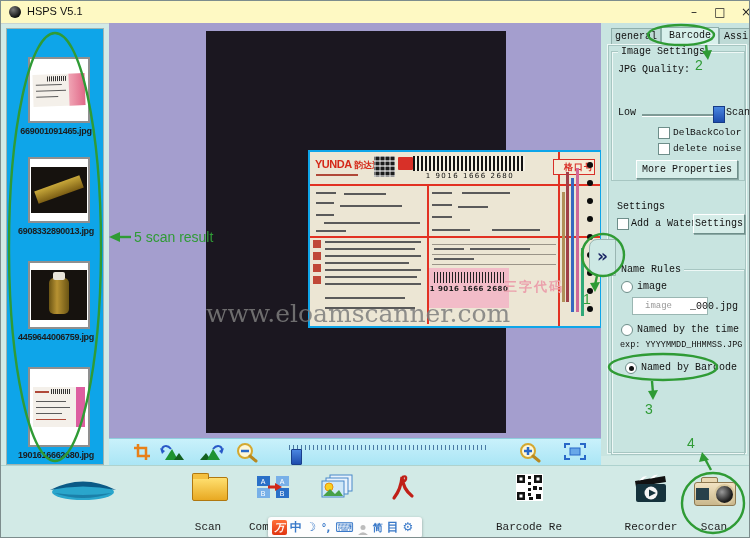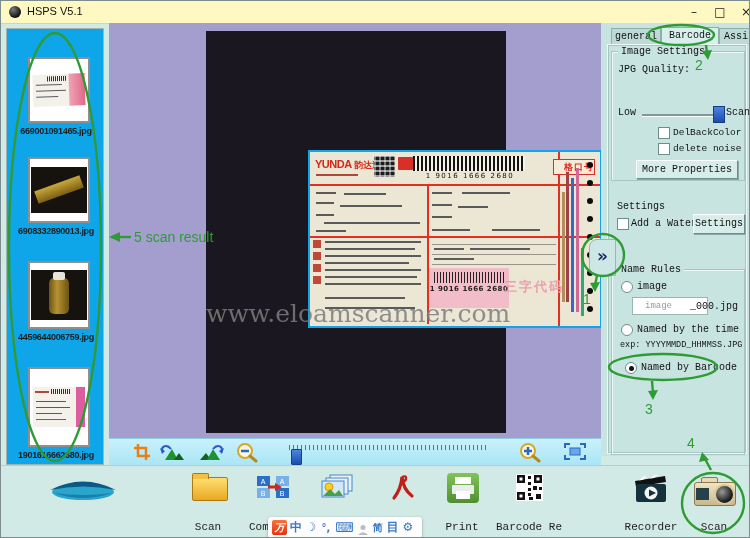--- a/index.html
+++ b/index.html
@@ -368,28 +368,20 @@
     </svg>
     <div class="biglabel"></div>
   </div>
   <div class="abs bigbtn" style="left:370px;width:60px">
     <svg style="position:absolute;left:17px;top:2px" width="28" height="28">
       <path d="M6,25 Q13,16 14,4 Q15,16 24,23" stroke="#c02018" stroke-width="3.2" fill="none" stroke-linecap="round"></path>
       <path d="M14,4 Q19,2 18,6 Q17,9 14,8" stroke="#c02018" stroke-width="2.4" fill="none"></path>
     </svg>
     <div class="biglabel"></div>
   </div>
-  <div class="abs bigbtn" style="left:431px;width:60px">
-    <div class="printico">
-      <div class="p1"></div>
-        <div class="p2"></div>
-        <div class="p3"></div>
-    </div>
-    <div class="biglabel">Print</div>
-  </div>
   <div class="abs bigbtn" style="left:493px;width:70px">
     <svg style="position:absolute;left:22px;top:3px" width="27" height="27">
       <rect x="0" y="0" width="27" height="27" fill="#fff"></rect>
       <rect x="1" y="1" width="8" height="8" fill="#111"></rect>
         <rect x="3.5" y="3.5" width="3" height="3" fill="#fff"></rect>
       <rect x="18" y="1" width="8" height="8" fill="#111"></rect>
         <rect x="20.5" y="3.5" width="3" height="3" fill="#fff"></rect>
       <rect x="1" y="18" width="8" height="8" fill="#111"></rect>
         <rect x="3.5" y="20.5" width="3" height="3" fill="#fff"></rect>
       <rect x="12" y="2" width="3" height="3" fill="#111"></rect>

